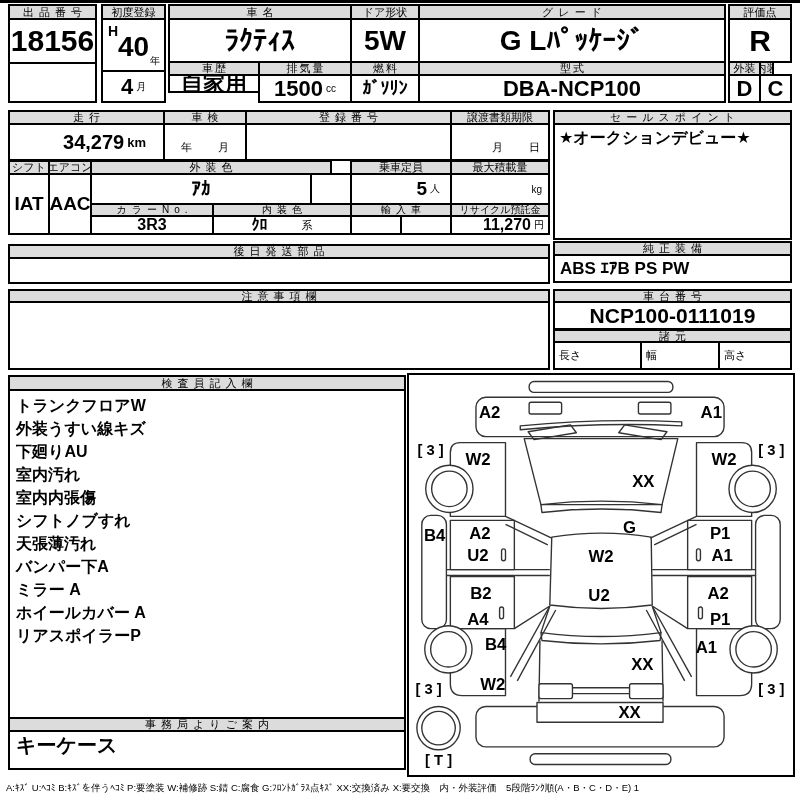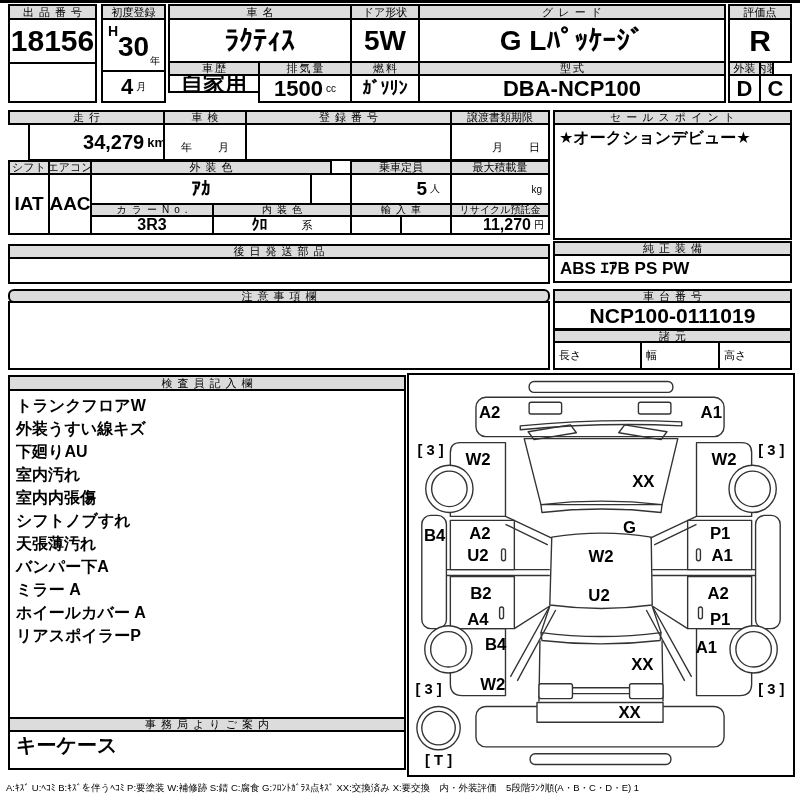--- a/index.html
+++ b/index.html
@@ -28,21 +28,21 @@
 
 <div class="topbar"></div>
 
 <div class="b hdr" style="left:8px;top:4px;width:89px;height:16px;">出品番号</div>
 <div class="b big" style="left:8px;top:18px;width:89px;height:46px;font-size:30px;">18156</div>
 <div class="b" style="left:8px;top:62px;width:89px;height:41px;"></div>
 
 <div class="b hdr ls0" style="left:101px;top:4px;width:65px;height:16px;">初度登録</div>
 <div class="b" style="left:101px;top:18px;width:65px;height:54px;position:absolute;">
   <span style="position:absolute;left:5px;top:3px;font-weight:bold;font-size:14px;">H</span>
-  <span style="font-weight:bold;font-size:28px;margin-top:4px;">30</span>
+  <span style="font-weight:bold;font-size:28px;margin-top:4px;">40</span>
   <span style="position:absolute;right:4px;bottom:2px;font-size:10px;">年</span>
 </div>
 <div class="b" style="left:101px;top:70px;width:65px;height:33px;">
   <span class="med">4</span>
   <span class="unit">月</span>
 </div>
 
 <div class="b hdr" style="left:168px;top:4px;width:184px;height:16px;">車名</div>
 <div class="b big" style="left:168px;top:18px;width:184px;height:45px;">ﾗｸﾃｨｽ</div>
 <div class="b hdr ls0" style="left:350px;top:4px;width:70px;height:16px;">ドア形状</div>
@@ -64,21 +64,21 @@
 <div class="b hdr ls2" style="left:350px;top:61px;width:70px;height:15px;">燃料</div>
 <div class="b bold" style="left:350px;top:74px;width:70px;height:29px;font-size:18px;">ｶﾞｿﾘﾝ</div>
 <div class="b hdr ls2" style="left:418px;top:61px;width:308px;height:15px;">型式</div>
 <div class="b med" style="left:418px;top:74px;width:308px;height:29px;">DBA-NCP100</div>
 <div class="b hdr ls0" style="left:728px;top:61px;width:33px;height:15px;">外装</div>
 <div class="b hdr ls0" style="left:759px;top:61px;width:15px;height:15px;">内装</div>
 <div class="b med" style="left:728px;top:74px;width:33px;height:29px;">D</div>
 <div class="b med" style="left:759px;top:74px;width:33px;height:29px;">C</div>
 
 <div class="b hdr" style="left:8px;top:110px;width:157px;height:15px;">走行</div>
-<div class="b right" style="left:8px;top:123px;width:157px;height:38px;padding-right:17px;margin-left:20px;">
+<div class="b right" style="left:8px;top:123px;width:157px;height:38px;padding-right:17px;">
   <span style="font-weight:bold;font-size:20px;">34,279</span>
   <span style="font-weight:bold;font-size:13px;margin-left:3px;">km</span>
 </div>
 <div class="b hdr" style="left:163px;top:110px;width:84px;height:15px;">車検</div>
 <div class="b sm" style="left:163px;top:123px;width:84px;height:38px;align-items:flex-end;padding-bottom:4px;">
   <span>年</span>
   <span style="width:26px;"></span>
   <span>月</span>
 </div>
 <div class="b hdr" style="left:245px;top:110px;width:207px;height:15px;">登録番号</div>
@@ -129,21 +129,21 @@
   <span style="font-weight:bold;font-size:16px;">11,270</span>
   <span class="unit">円</span>
 </div>
 
 <div class="b hdr" style="left:8px;top:244px;width:542px;height:15px;">後日発送部品</div>
 <div class="b" style="left:8px;top:257px;width:542px;height:27px;"></div>
 
 <div class="b hdr" style="left:553px;top:241px;width:239px;height:15px;">純正装備</div>
 <div class="b left" style="left:553px;top:254px;width:239px;height:29px;padding-left:5px;font-weight:bold;font-size:17px;">ABS ｴｱB PS PW</div>
 
-<div class="b hdr" style="left:8px;top:289px;width:542px;height:14px;border-radius:6px;">注意事項欄</div>
+<div class="b hdr" style="left:8px;top:289px;width:542px;height:14px;">注意事項欄</div>
 <div class="b" style="left:8px;top:301px;width:542px;height:69px;"></div>
 
 <div class="b hdr" style="left:553px;top:289px;width:239px;height:14px;">車台番号</div>
 <div class="b" style="left:553px;top:301px;width:239px;height:29px;font-weight:bold;font-size:21px;">NCP100-0111019</div>
 <div class="b hdr" style="left:553px;top:329px;width:239px;height:14px;">諸元</div>
 <div class="b left sm" style="left:553px;top:341px;width:89px;height:29px;padding-left:4px;">
   <span>長さ</span>
   <span></span>
 </div>
 <div class="b left sm" style="left:640px;top:341px;width:80px;height:29px;padding-left:4px;">

